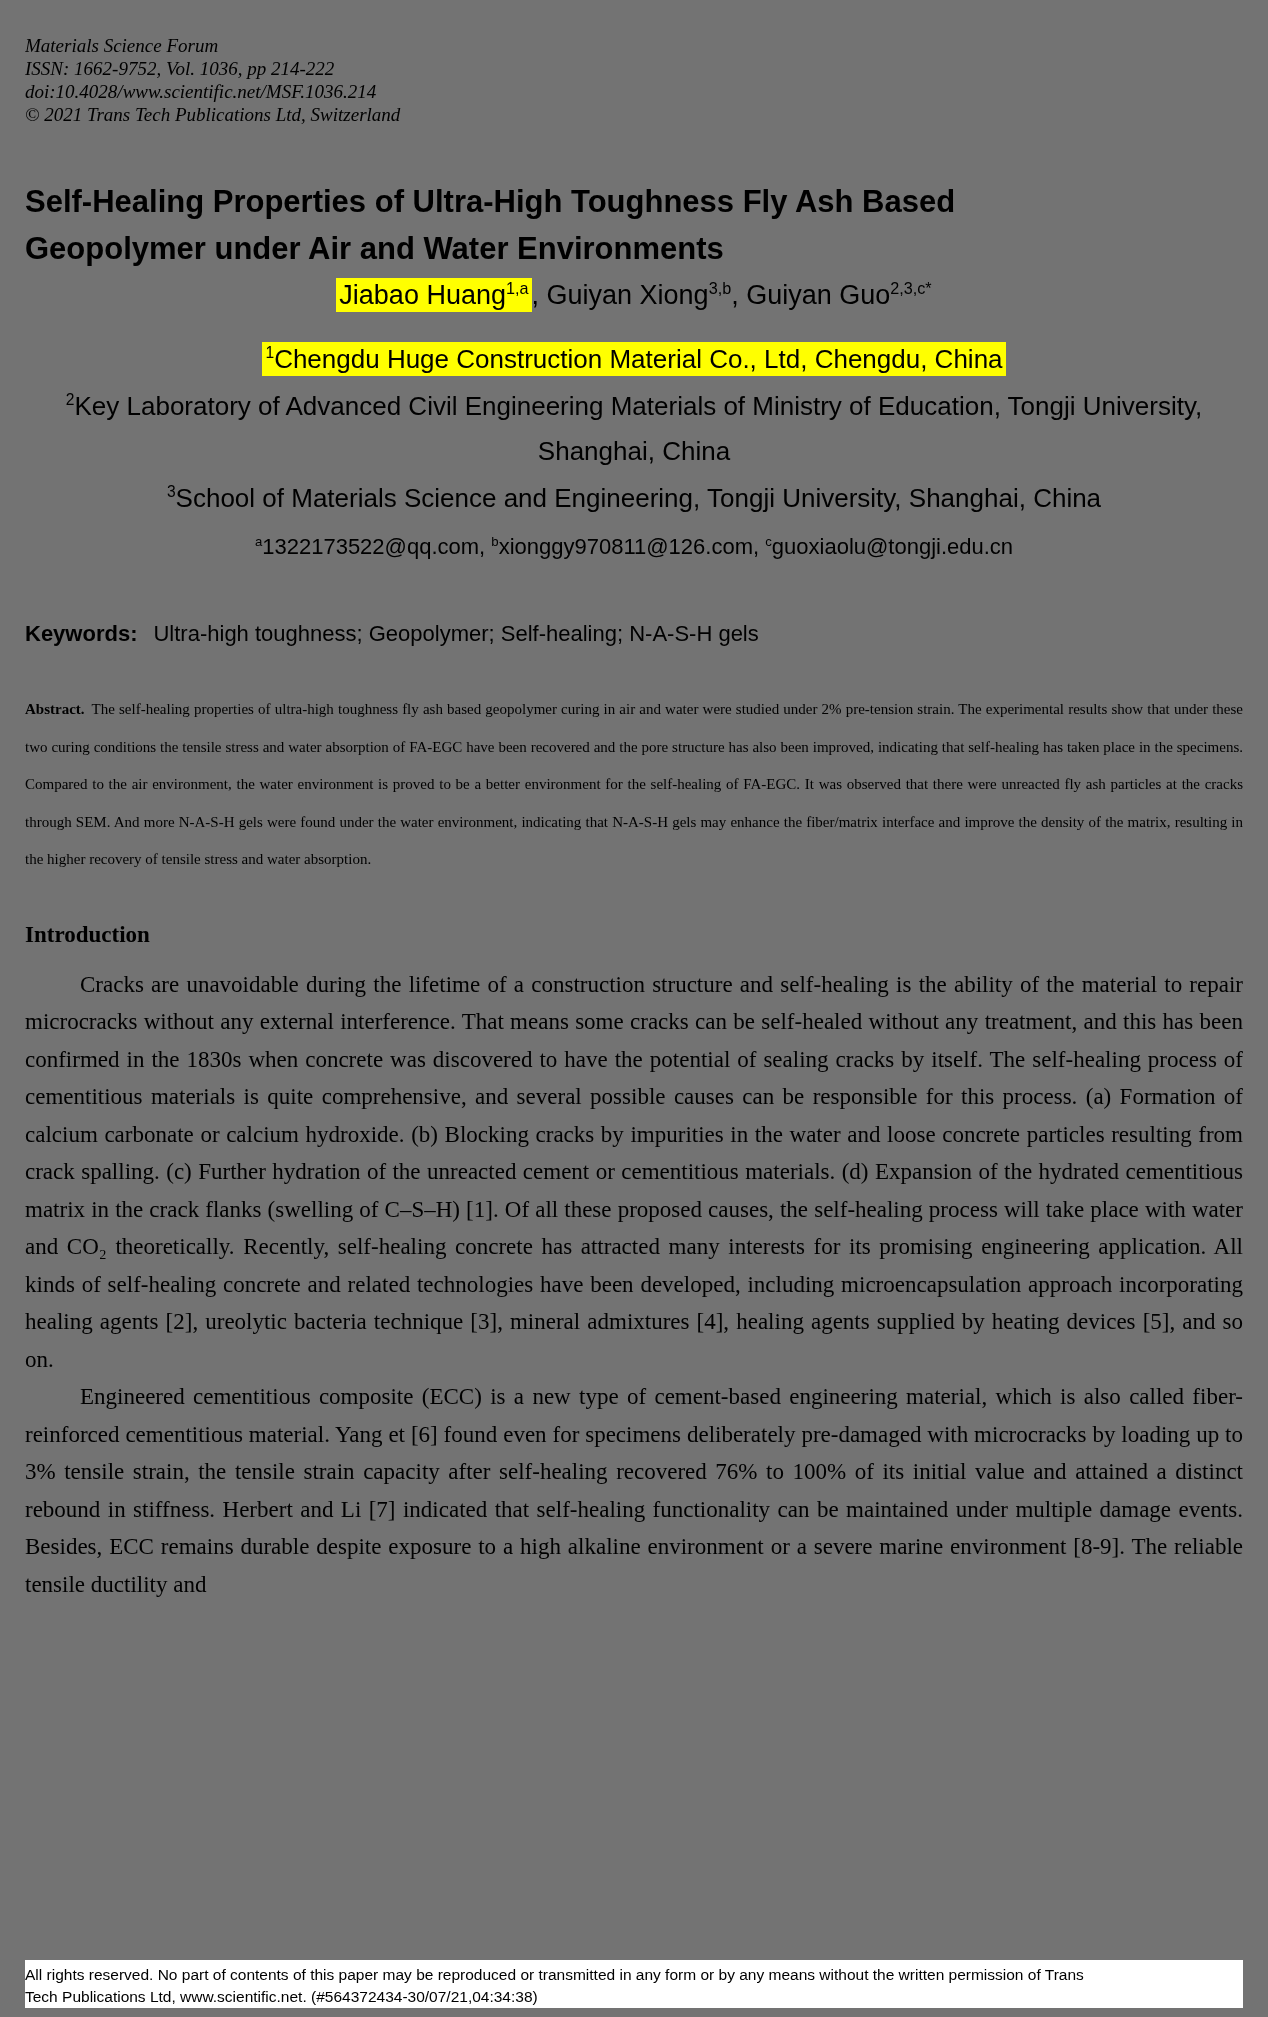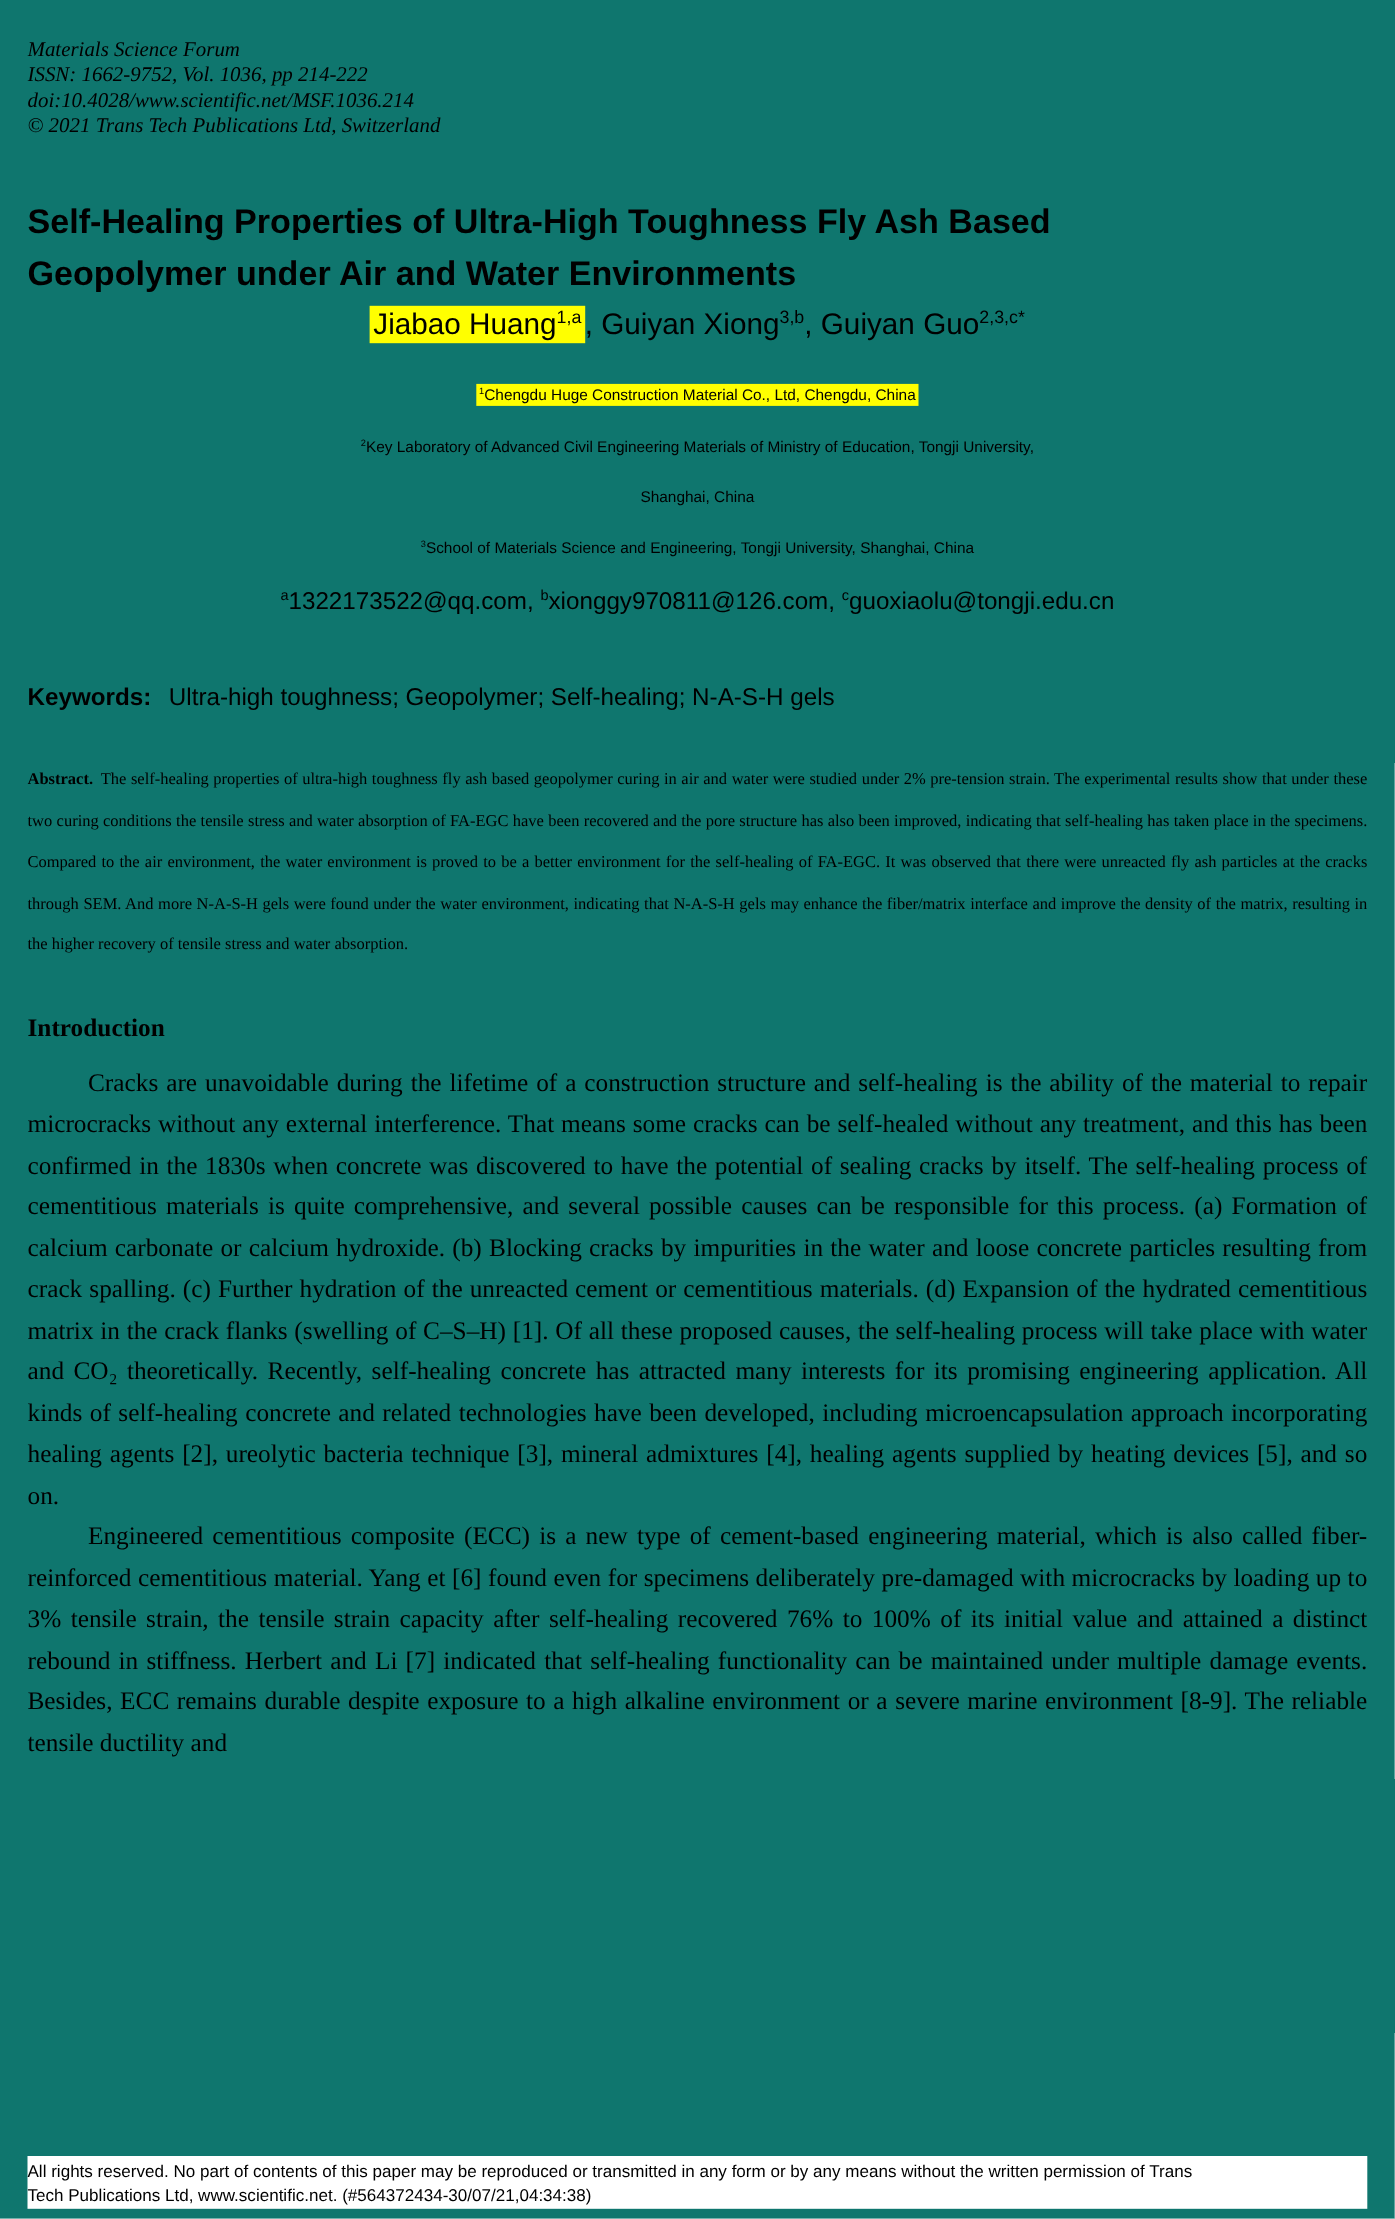--- a/index.html
+++ b/index.html
@@ -1,20 +1,20 @@
 <!DOCTYPE html>
 <html><head>
 <meta charset="utf-8">
 <style>
   html, body { margin: 0; padding: 0; background: #ffffff; }
   .page {
     position: relative;
     width: 1268px;
     height: 2017px;
-    background: #0f766e;
+    background: #737373;
     color: #000000;
     box-sizing: border-box;
     overflow: hidden;
     font-family: "Liberation Serif", serif;
   }
   .main {
     position: absolute;
     top: 0; left: 25px; right: 25px;
     height: 1952px;
     overflow: hidden;
@@ -47,21 +47,21 @@
     font-size: 27px;
     line-height: 40px;
   }
   sup { font-size: 60%; line-height: 0; vertical-align: super; }
   .hl { background: #ffff00; padding: 2px 3px; }
   
   .affils {
     margin-top: 22px;
     text-align: center;
     font-family: "Liberation Sans", sans-serif;
-    font-size: 14px;
+    font-size: 26px;
     line-height: 45px;
   }
   .affil { margin-top: 2px; }
   .emails {
     margin-top: 3px;
     text-align: center;
     font-family: "Liberation Sans", sans-serif;
     font-size: 22px;
     line-height: 45px;
   }

